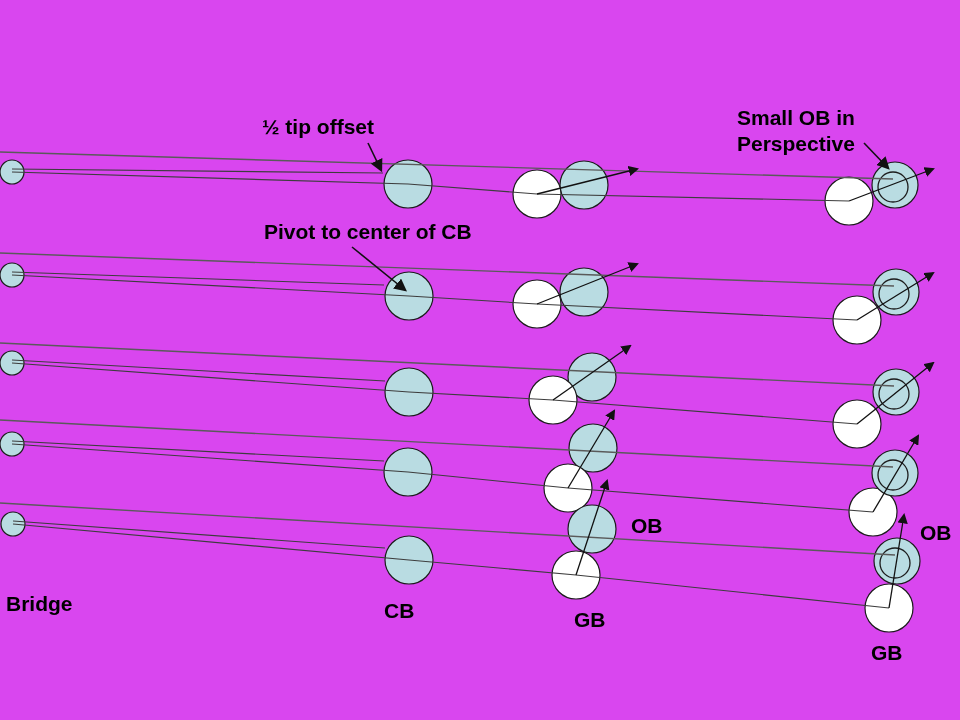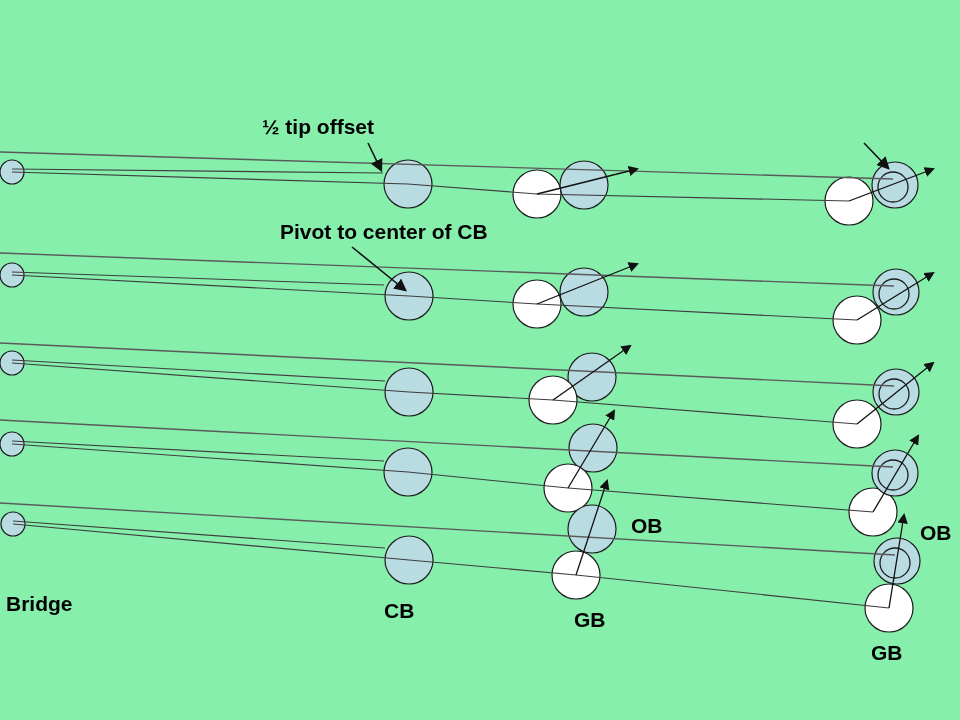--- a/index.html
+++ b/index.html
@@ -1,16 +1,16 @@
 <!DOCTYPE html>
 <html><head>
 <meta charset="utf-8">
 <style>
   html,body{margin:0;padding:0;background:#ffffff;}
-  .slide{position:relative;width:960px;height:720px;background:#86efac;overflow:hidden;
+  .slide{position:relative;width:960px;height:720px;background:#d946ef;overflow:hidden;
          font-family:"Liberation Sans","DejaVu Sans",sans-serif;}
   svg{position:absolute;left:0;top:0;}
   .lbl{position:absolute;font-weight:bold;font-size:21px;line-height:26px;color:#000;white-space:pre;}
   .lbl.wrap{white-space:normal;width:142px;}
 </style>
 </head>
 <body>
 
 <div class="slide">
   <svg id="diagram" width="960" height="720" viewBox="0 0 960 720">
@@ -78,20 +78,21 @@
       <line x1="13" y1="521" x2="385" y2="548" stroke="#3d3d3d" stroke-width="1.1"></line>
       <polyline points="13,524 409,560 576,575 889,608" fill="none" stroke="#3d3d3d" stroke-width="1.1"></polyline>
       <line x1="576" y1="575" x2="607" y2="481" stroke="#111111" stroke-width="1.3" marker-end="url(#ah)"></line>
       <line x1="889" y1="608" x2="904" y2="515" stroke="#111111" stroke-width="1.3" marker-end="url(#ah)"></line>
       <line x1="368" y1="143" x2="381" y2="170" stroke="#111111" stroke-width="1.6" marker-end="url(#ah)"></line>
       <line x1="352" y1="247" x2="405" y2="290" stroke="#111111" stroke-width="1.6" marker-end="url(#ah)"></line>
       <line x1="864" y1="143" x2="888" y2="168" stroke="#111111" stroke-width="1.6" marker-end="url(#ah)"></line>
     </svg>
 
   <div class="lbl" id="lbl-tip-offset" style="left: 262px; top: 114px;">½ tip offset</div>
-  <div class="lbl" id="lbl-pivot" style="left: 280px; top: 219px;">Pivot to center of CB</div>
+  <div class="lbl" id="lbl-pivot" style="left: 264px; top: 219px;">Pivot to center of CB</div>
+  <div class="lbl wrap" id="lbl-small-ob" style="left: 737px; top: 105px;">Small OB in Perspective</div>
   <div class="lbl" id="lbl-bridge" style="left: 6px; top: 543px; margin-top: 48px;">Bridge</div>
   <div class="lbl" id="lbl-cb" style="left: 384px; top: 598px; text-align: center;">CB</div>
   <div class="lbl" id="lbl-gb-mid" style="left: 574px; top: 607px;">GB</div>
   <div class="lbl" id="lbl-ob-mid" style="left: 631px; top: 513px;">OB</div>
   <div class="lbl" id="lbl-ob-right" style="left: 920px; top: 520px;">OB</div>
   <div class="lbl" id="lbl-gb-right" style="left: 871px; top: 640px;">GB</div>
 </div>
 
 </body></html>

